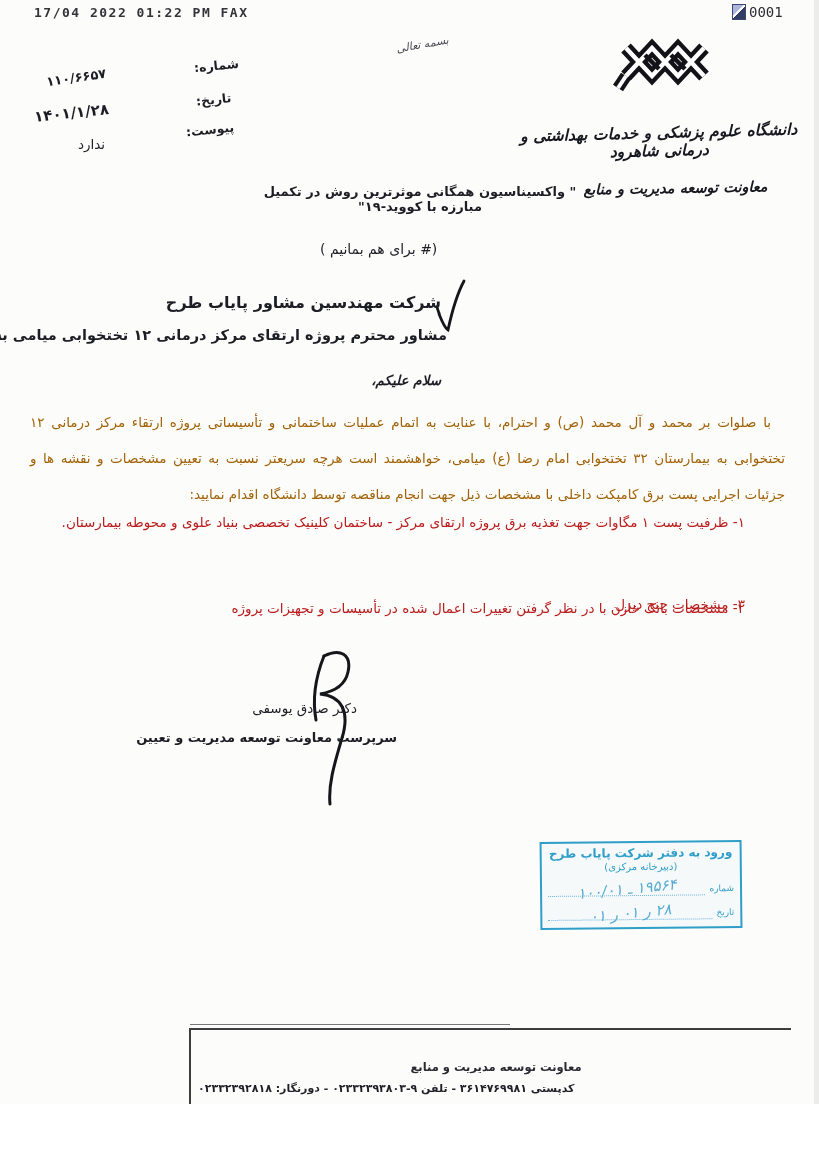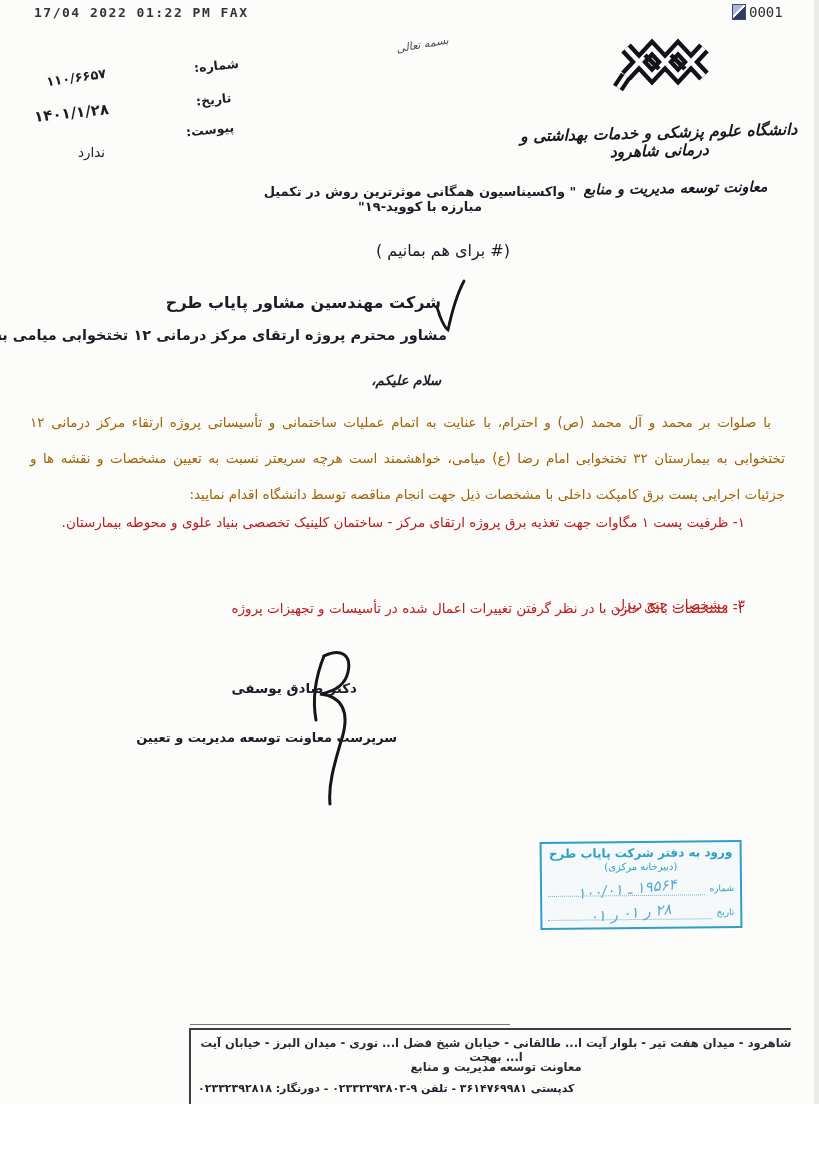--- a/index.html
+++ b/index.html
@@ -23,37 +23,37 @@
           font-weight:bold;font-style:italic;transform:rotate(-1deg);color:#17171f;}
   
   .f-label{position:absolute;font-size:12.5px;font-weight:bold;transform:rotate(-6deg);white-space:nowrap;}
   .lbl-number{left:194px;top:58px;}
   .lbl-date{left:196px;top:92px;}
   .lbl-attach{left:186px;top:122px;}
   .val-number{position:absolute;left:46px;top:70px;font-size:13px;font-weight:bold;letter-spacing:1px;
           transform:rotate(-8deg);}
   .val-date{position:absolute;left:34px;top:104px;font-size:15px;font-weight:bold;letter-spacing:2px;
           transform:rotate(-6deg);}
-  .val-attach{position:absolute;left:78px;top:136px;font-size:13.5px;margin-top:8px;}
+  .val-attach{position:absolute;left:78px;top:136px;font-size:13.5px;}
   
   .slogan{position:absolute;left:250px;top:184px;width:340px;text-align:center;font-size:13px;
           font-weight:bold;}
-  .hashtag{position:absolute;left:320px;top:241px;width:190px;text-align:right;font-size:16px;}
+  .hashtag{position:absolute;left:320px;top:241px;width:190px;text-align:left;font-size:14px;}
   
   .checkmark{position:absolute;left:434px;top:278px;}
   .recip1{position:absolute;right:378px;top:293px;font-size:16px;font-weight:bold;white-space:nowrap;}
   .recip2{position:absolute;right:372px;top:327px;font-size:14.5px;font-weight:bold;white-space:nowrap;}
   .salam{position:absolute;right:378px;top:372px;font-size:13.5px;font-weight:bold;font-style:italic;}
   .body-par{position:absolute;left:30px;right:34px;top:404px;font-size:13.5px;line-height:36px;
           text-align:justify;text-indent:14px;color:#a16207;}
   .item{position:absolute;right:74px;font-size:13.5px;white-space:nowrap;color:#b91c1c;}
   .item1{top:514px;}.item2{top:556px;margin-top:44px;}.item3{top:596px;}
   
   .sig-squiggle{position:absolute;left:288px;top:646px;}
-  .sig-name{position:absolute;right:462px;top:680px;font-size:13.5px;font-weight:bold;white-space:nowrap;}
+  .sig-name{position:absolute;right:462px;top:700px;font-size:13.5px;font-weight:normal;white-space:nowrap;}
   .sig-title{position:absolute;right:422px;top:730px;font-size:13px;font-weight:bold;white-space:nowrap;}
   
   .stamp{position:absolute;left:540px;top:841px;width:202px;box-sizing:border-box;border:2.5px solid #2f9ec8;
           padding:3px 6px 7px;transform:rotate(-.6deg);color:#2f9ec8;background:rgba(215,238,248,.18);}
   .stamp-title{font-size:12px;font-weight:bold;text-align:center;white-space:nowrap;}
   .stamp-sub{font-size:10px;text-align:center;margin-top:1px;}
   .stamp-row{display:flex;align-items:flex-end;gap:4px;margin-top:5px;height:19px;direction:rtl;}
   .stamp-label{font-size:9px;padding-bottom:2px;flex:0 0 auto;}
   .stamp-line{flex:1;border-bottom:1px dotted #6ab4d8;text-align:center;}
   .stamp-hand{display:inline-block;font-size:15px;font-style:italic;color:#58abd2;letter-spacing:1px;
@@ -145,19 +145,18 @@
     </div>
     <div class="stamp-row">
       <span class="stamp-label fa">تاریخ</span>
       <span class="stamp-line"><span class="stamp-hand fa">۲۸ ر ۰۱ ر ۰۱</span></span>
     </div>
   </div>
 
   <div class="foot-hline"></div>
   <div class="foot-hline2"></div>
   <div class="foot-vline"></div>
-  <div class="foot-l1 fa">شاهرود - میدان هفت تیر - بلوار آیت ا... طالقانی - خیابان شیخ فضل ا... نوری - میدان البرز - خیابان آیت ا... بهجت</div>
   <div class="foot-l2 fa">معاونت توسعه مدیریت و منابع</div>
   <div class="foot-l3 fa">کدپستی ۳۶۱۴۷۶۹۹۸۱ - تلفن ۹-۰۲۳۳۲۳۹۳۸۰۳ - دورنگار: ۰۲۳۳۲۳۹۲۸۱۸</div>
 
   <div class="bottom-band"></div>
   <div class="right-edge"></div>
 </div>
 
 </body></html>

